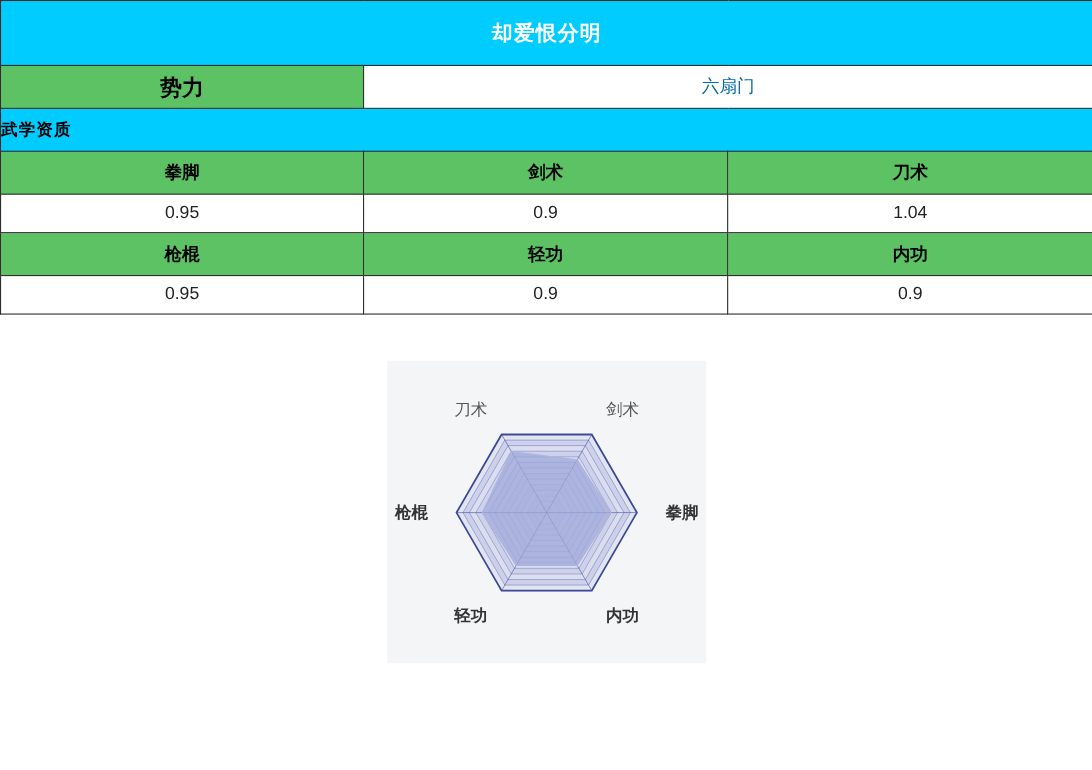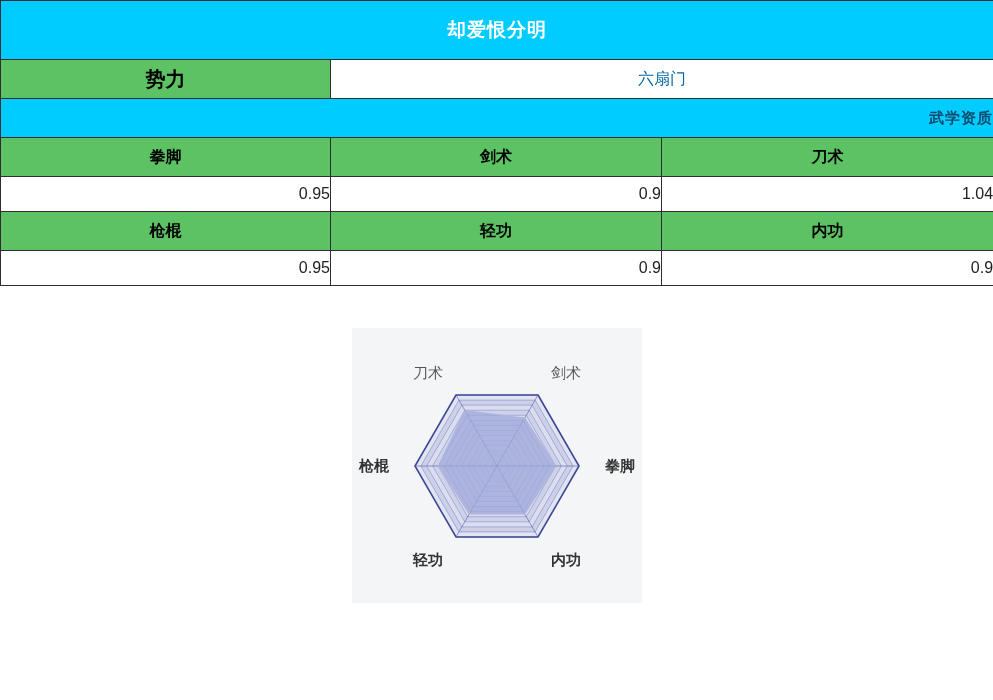--- a/index.html
+++ b/index.html
@@ -32,24 +32,24 @@
     background: #00ccff;
     color: #ffffff;
     font-weight: bold;
     font-size: 19px;
     text-align: center;
     height: 58px;
     letter-spacing: 1px;
   }
   .section-cell {
     background: #00ccff;
-    color: #0c4a6e;
+    color: #000000;
     font-weight: bold;
     font-size: 15px;
-    text-align: right;
+    text-align: left;
     height: 38px;
     letter-spacing: 1px;
   }
   .label-cell {
     background: #5dc264;
     color: #000000;
     font-weight: bold;
     font-size: 20px;
     text-align: center;
     height: 38px;
@@ -75,21 +75,21 @@
     background: #5dc264;
     color: #000000;
     font-weight: bold;
     font-size: 16px;
     text-align: center;
     height: 38px;
   }
   .qual-val {
     background: #ffffff;
     font-size: 16px;
-    text-align: right;
+    text-align: center;
     height: 34px;
   }
 
   
   .chart-wrap {
     margin-top: 42px;
     display: flex;
     justify-content: center;
   }
   .chart-box {

